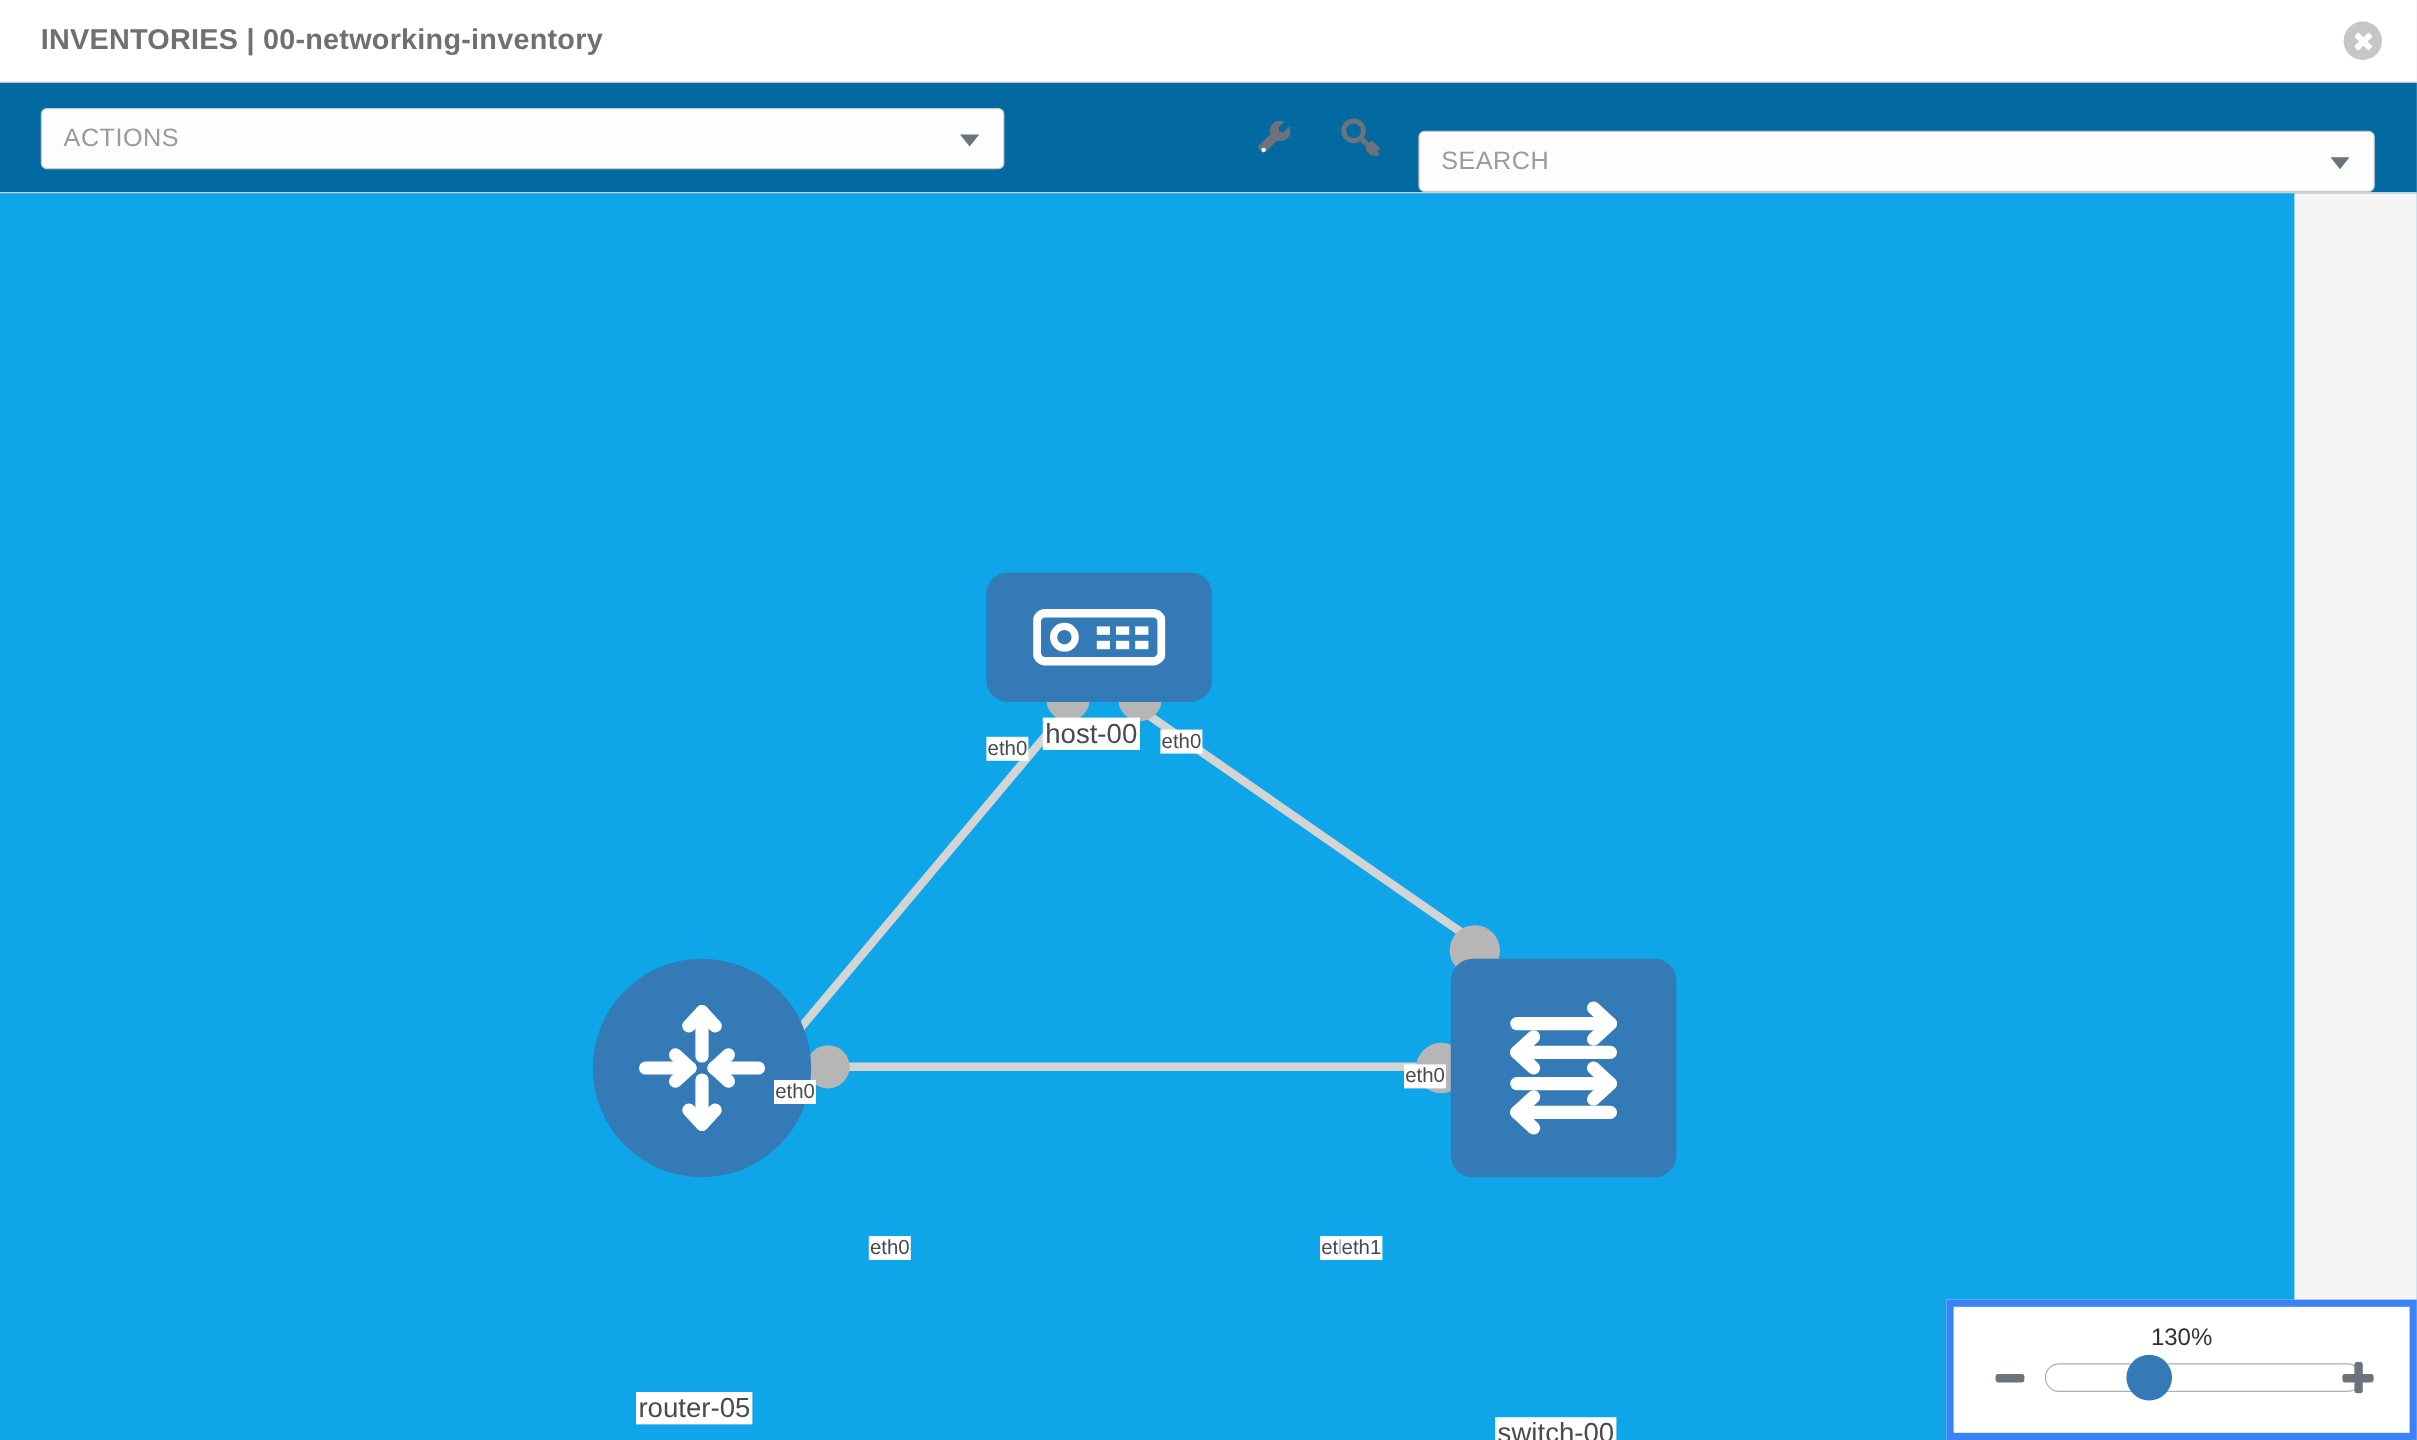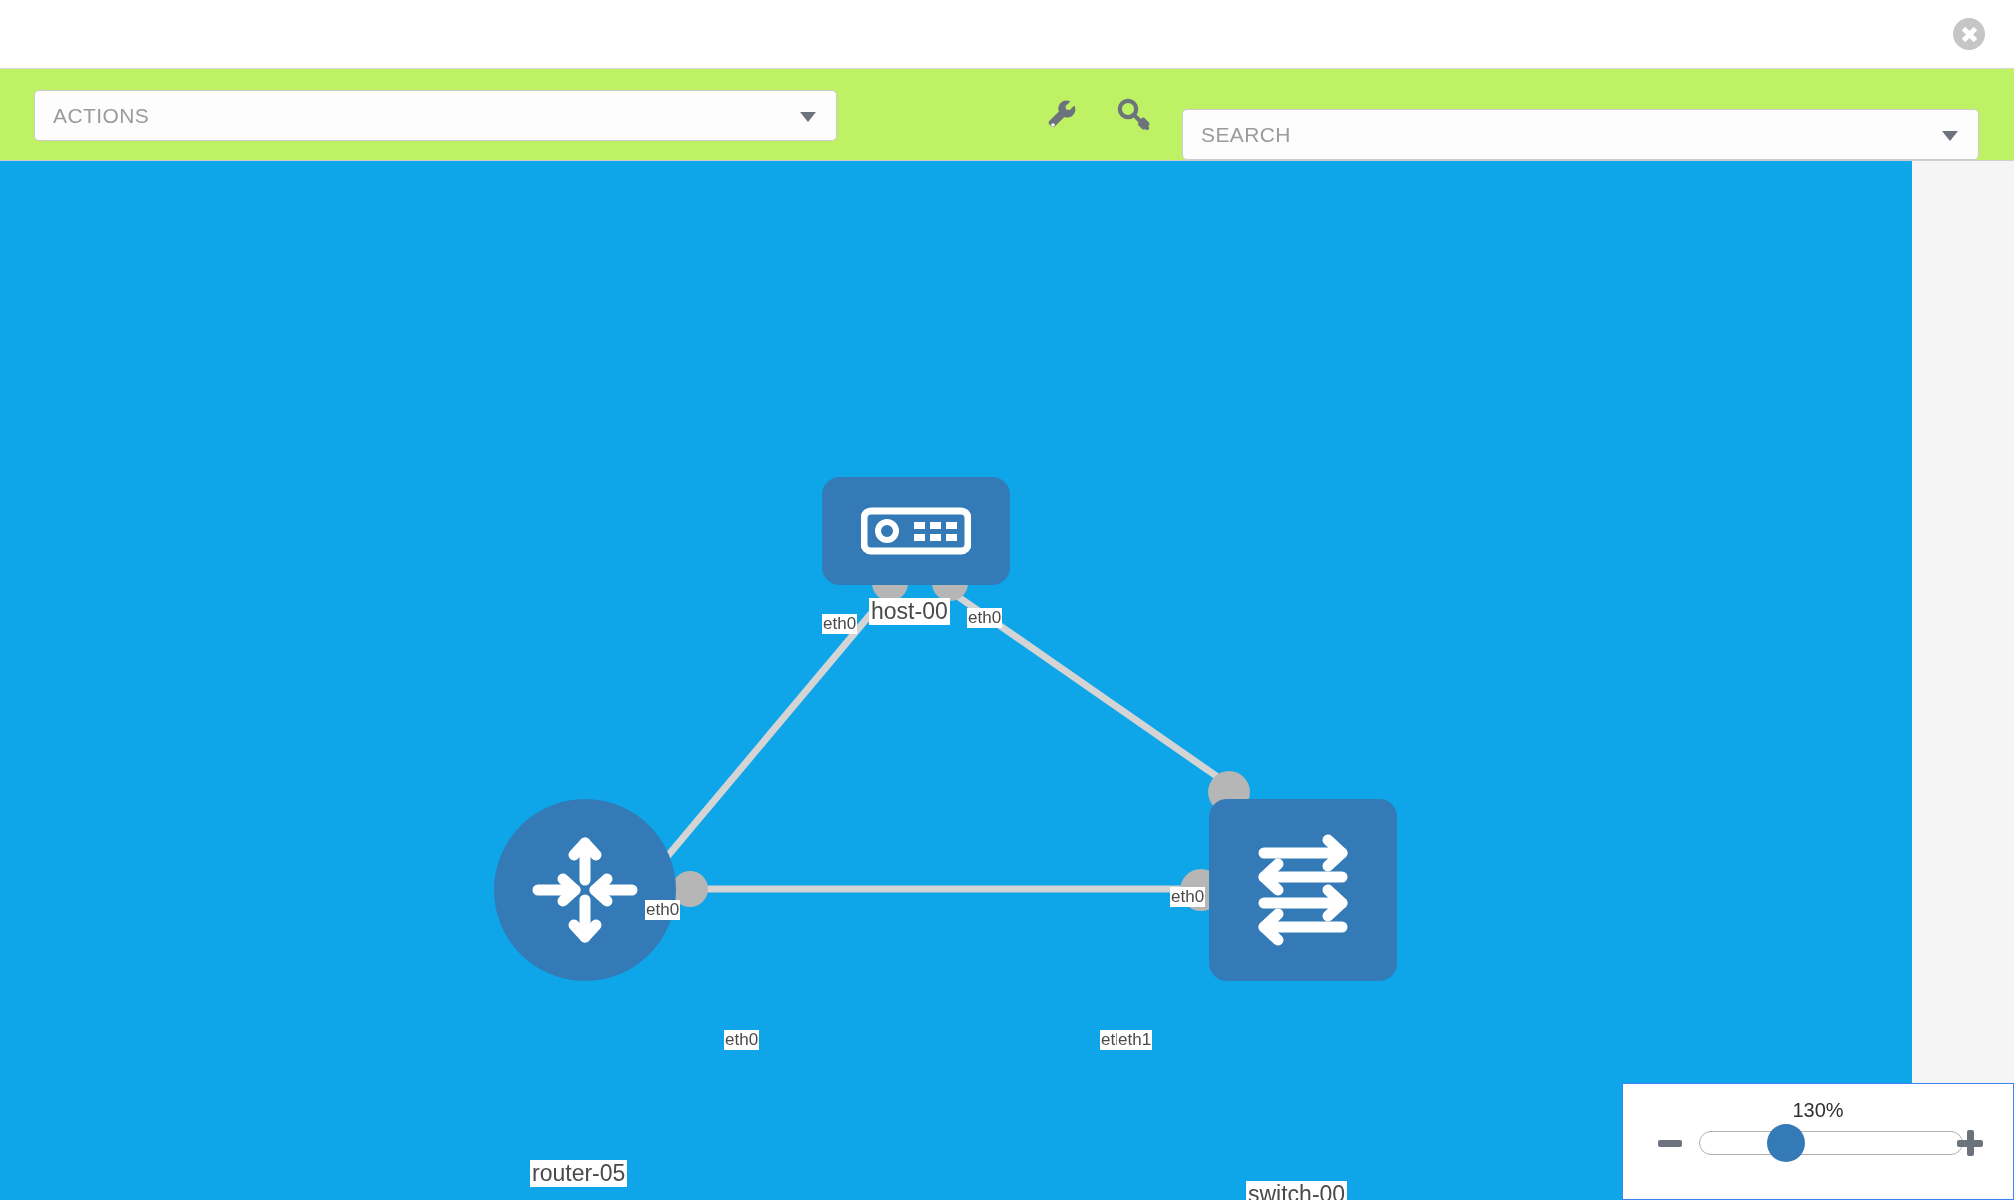--- a/index.html
+++ b/index.html
@@ -57,21 +57,21 @@
   }
   #close-button .bar.a { transform: rotate(45deg); }
   #close-button .bar.b { transform: rotate(-45deg); }
 
   
   #toolbar {
     position: absolute;
     left: 0; top: 69px;
     width: 2014px;
     height: 92px;
-    background: #bef264;
+    background: #0369a1;
     border-bottom: 1px solid #cfcfcf;
     box-sizing: border-box;
   }
   .dropdown-box {
     position: absolute;
     background: #fdfdfd;
     border: 1px solid #cccccc;
     border-radius: 5px;
     box-sizing: border-box;
     cursor: pointer;
@@ -169,21 +169,21 @@
   }
 
   
   #zoom-panel {
     position: absolute;
     left: 1622px;
     top: 1083px;
     width: 392px;
     height: 117px;
     background: #ffffff;
-    border: 1px solid #3b82f6;
+    border: 6px solid #3b82f6;
     box-sizing: border-box;
   }
   #zoom-value {
     position: absolute;
     left: 0;
     top: 15px;
     width: 100%;
     text-align: center;
     font-size: 20px;
     color: #303030;
@@ -235,20 +235,21 @@
     height: 38px;
     border-radius: 50%;
     background: #337ab7;
     cursor: pointer;
   }
 </style>
 </head>
 <body>
 
 <div id="header">
+  <div id="page-title">INVENTORIES | 00-networking-inventory</div>
   <div id="close-button">
     <div class="bar a"></div>
     <div class="bar b"></div>
   </div>
 </div>
 
 <div id="toolbar">
 
   <div id="actions-dropdown" class="dropdown-box">
     <span class="dropdown-label">ACTIONS</span>

